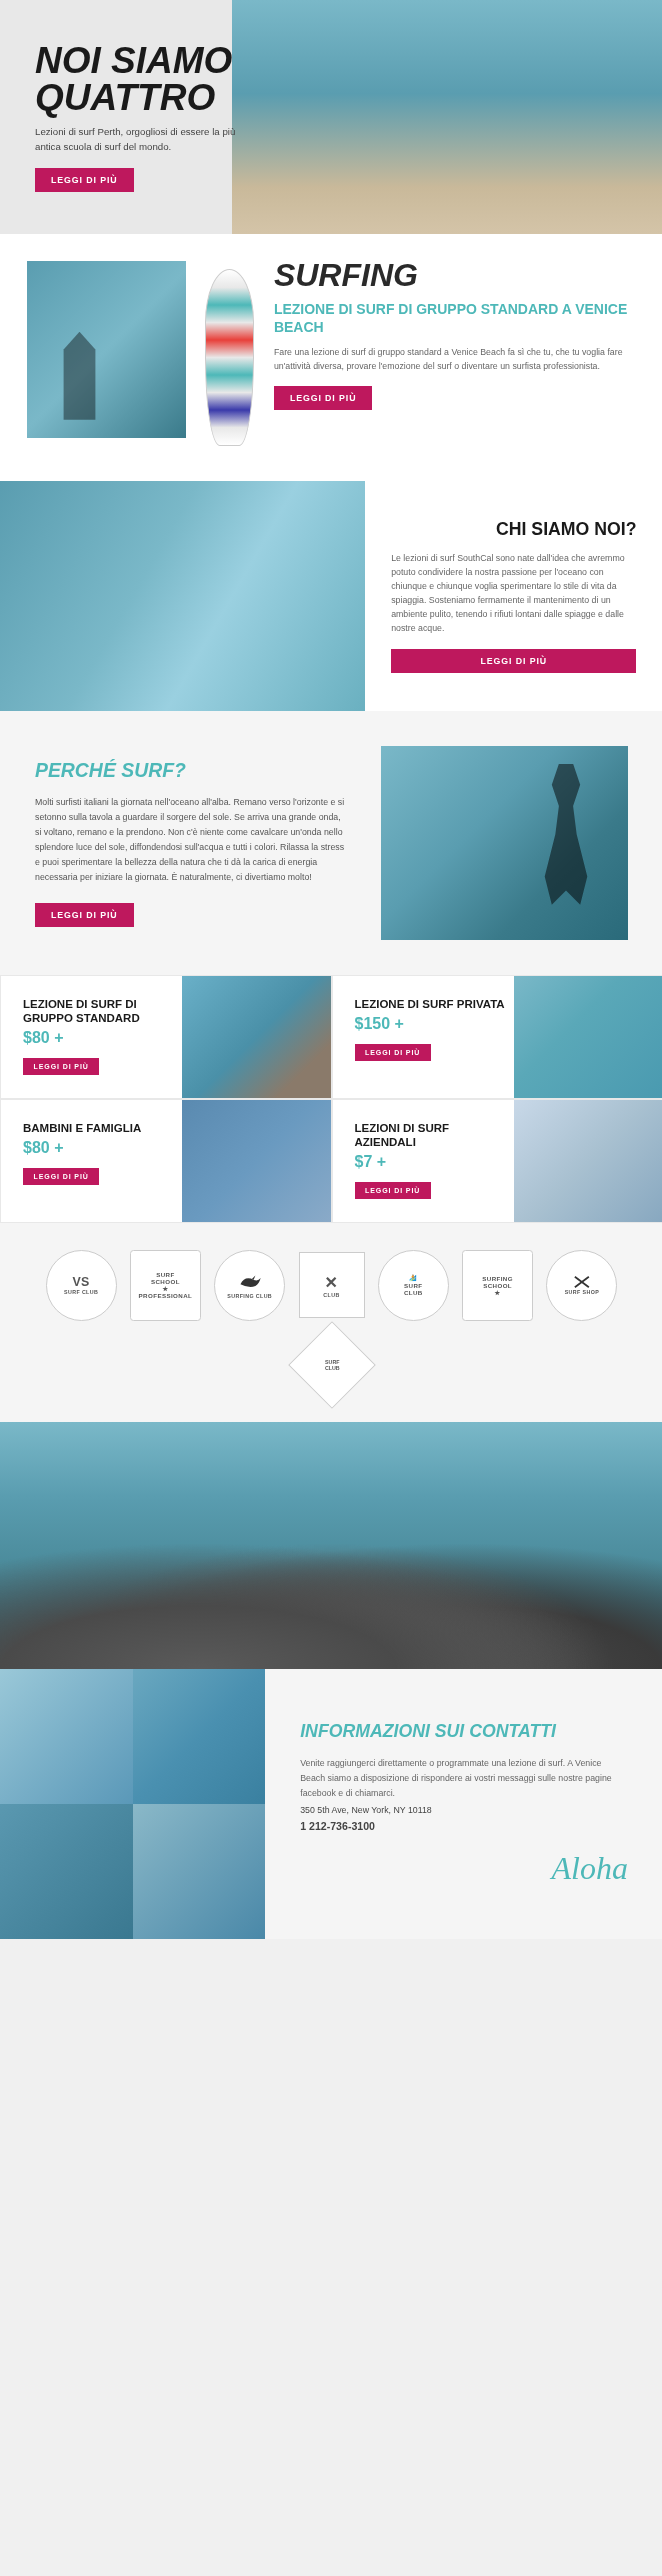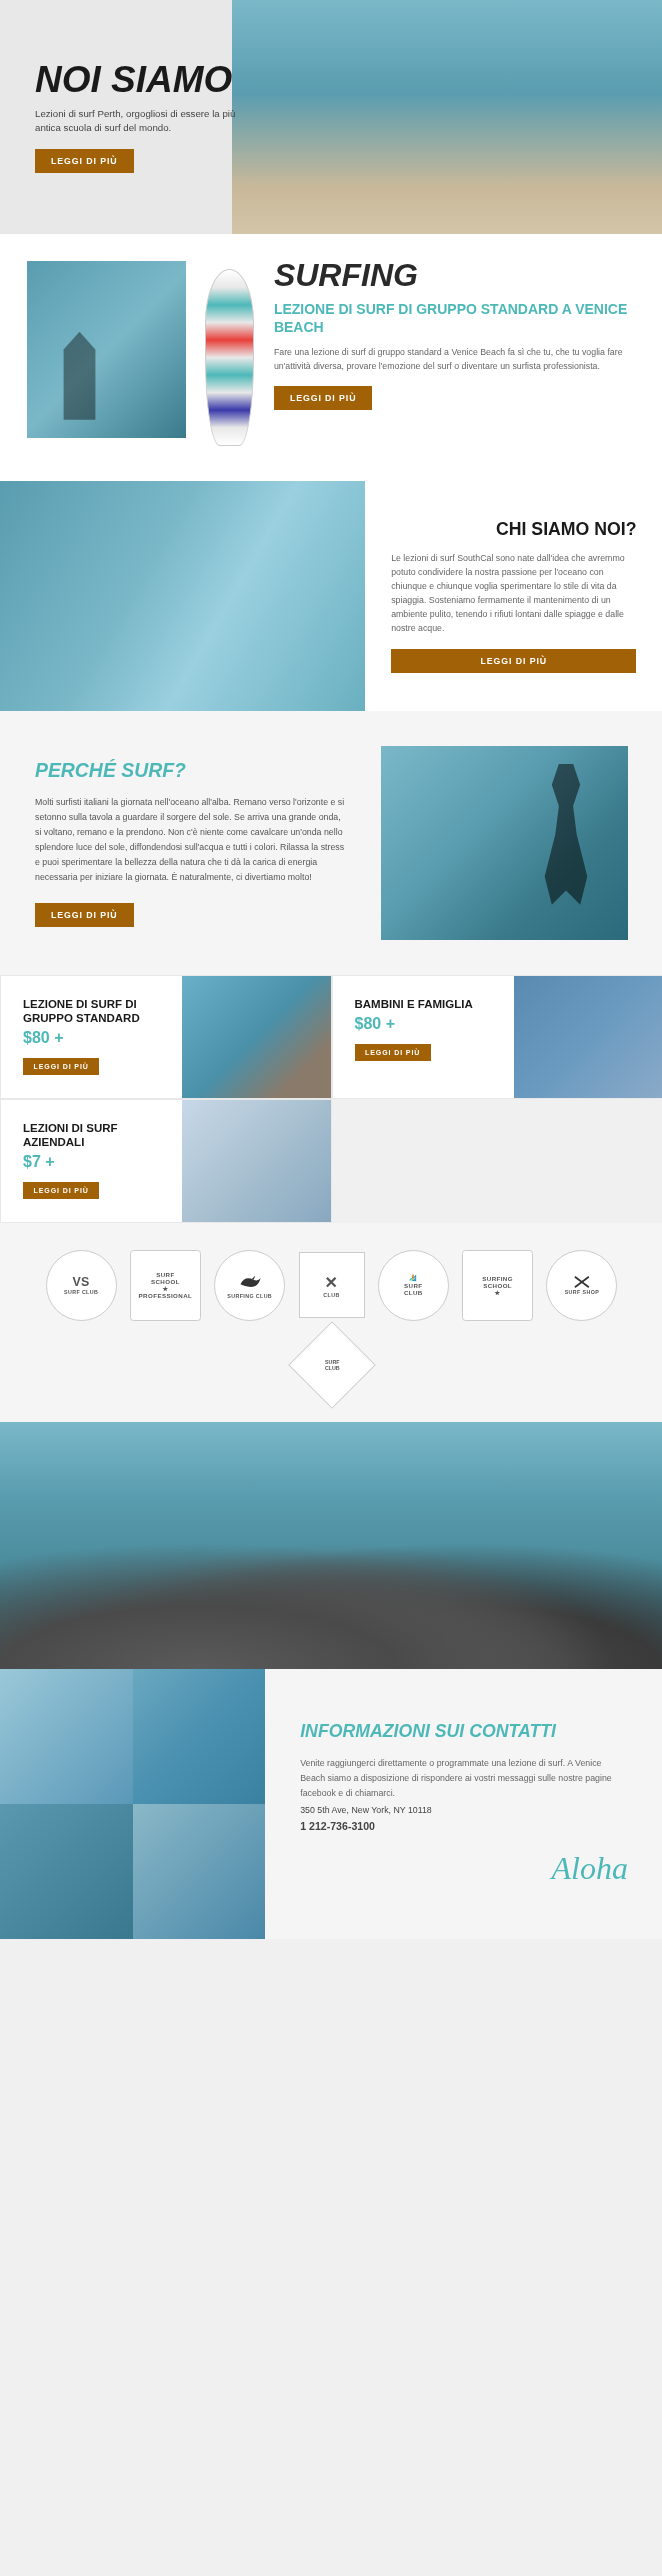--- a/index.html
+++ b/index.html
@@ -37,21 +37,21 @@
       font-style: italic;
       margin-bottom: 8.8px;
     }
     .hero-subtitle {
       font-size: 9.7px;
       color: #444;
       margin-bottom: 13.3px;
       line-height: 1.5;
     }
     .btn-teal {
-      background: #a16207;
+      background: #be185d;
       color: white;
       border: none;
       padding: 7px 16px;
       font-size: 8.8px;
       font-weight: bold;
       text-transform: uppercase;
       letter-spacing: 0.9px;
       cursor: pointer;
     }
 
@@ -369,20 +369,21 @@
     }
   </style>
 </head>
 <body>
 
 <section class="hero">
   <div class="hero-bg"></div>
   <div class="hero-content">
     <h1 class="hero-title">
       <span>NOI SIAMO</span><br>
+      <span>QUATTRO</span>
     </h1>
     <p class="hero-subtitle">Lezioni di surf Perth, orgogliosi di essere
 la più antica scuola di surf del mondo.</p>
     <button class="btn-teal">LEGGI DI PIÙ</button>
   </div>
 </section>
 
 <section class="surfing-section">
   <div class="surfing-left-img"></div>
   <div class="surfboard-center">
@@ -427,20 +428,30 @@
       <div class="lezione-card-content">
         <div class="lezione-card-title">LEZIONE DI SURF DI GRUPPO STANDARD</div>
         <div class="lezione-card-price">$80 +</div>
         <button class="btn-teal" style="font-size:7px;padding:5.3px 10.6px;">LEGGI DI PIÙ</button>
       </div>
       <div class="lezione-card-img">
         <div class="lezione-card-img-inner img-surf1"></div>
       </div>
     </div>
 
+    <div class="lezione-card" style="height:124px;">
+      <div class="lezione-card-content">
+        <div class="lezione-card-title">LEZIONE DI SURF PRIVATA</div>
+        <div class="lezione-card-price">$150 +</div>
+        <button class="btn-teal" style="font-size:7px;padding:5.3px 10.6px;">LEGGI DI PIÙ</button>
+      </div>
+      <div class="lezione-card-img">
+        <div class="lezione-card-img-inner img-surf2"></div>
+      </div>
+    </div>
 
     <div class="lezione-card" style="height:124px;">
       <div class="lezione-card-content">
         <div class="lezione-card-title">BAMBINI E FAMIGLIA</div>
         <div class="lezione-card-price">$80 +</div>
         <button class="btn-teal" style="font-size:7px;padding:5.3px 10.6px;">LEGGI DI PIÙ</button>
       </div>
       <div class="lezione-card-img">
         <div class="lezione-card-img-inner img-surf3"></div>
       </div>

